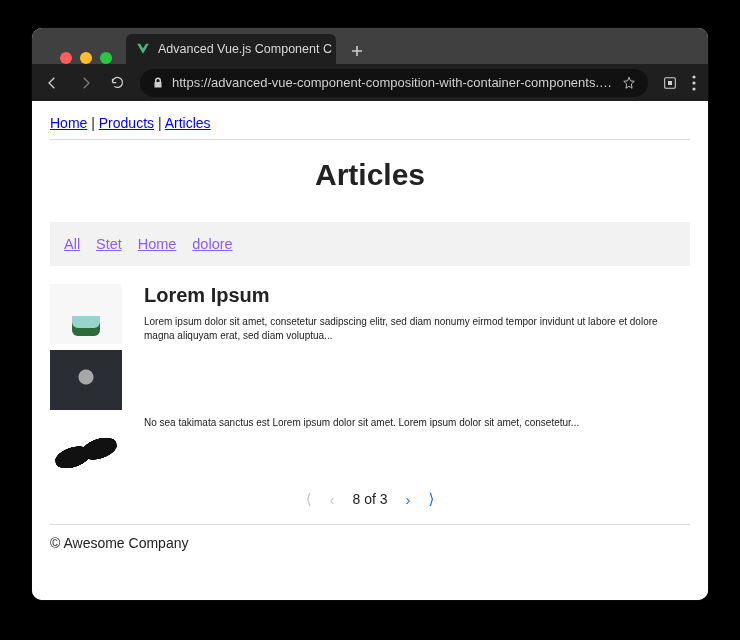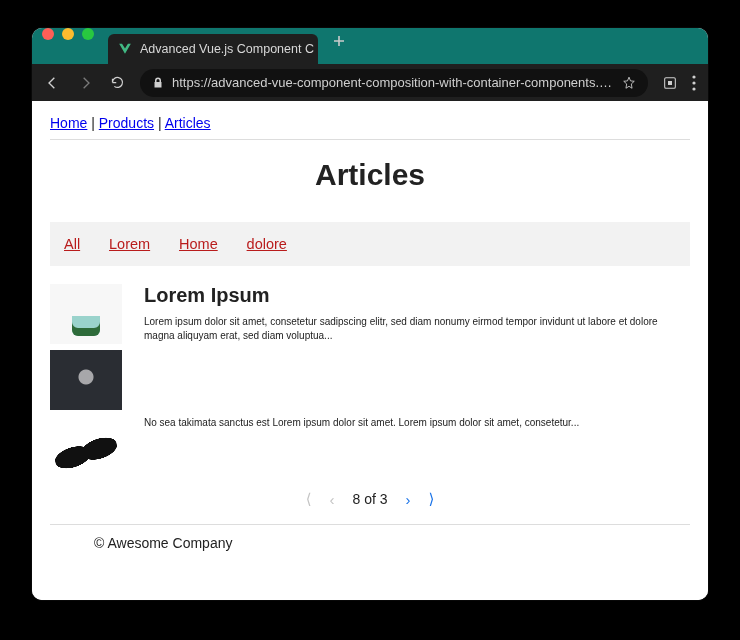--- a/index.html
+++ b/index.html
@@ -14,24 +14,24 @@
   .window {
     width: 100%; height: 100%;
     background: #fff;
     border-radius: 10px;
     overflow: hidden;
     display: flex; flex-direction: column;
     box-shadow: 0 0 0 1px rgba(255,255,255,0.03);
   }
   
   .tabstrip {
-    background: #0f766e;
+    background: #404040;
     height: 36px;
-    display: flex; align-items: flex-start;
-    padding-left: 10px;
+    display: flex; align-items: flex-end;
+    padding-left: 28px;
   }
   .traffic { display: flex; gap: 8px; padding-right: 14px; }
   .dot { width: 12px; height: 12px; border-radius: 50%; }
   .dot.r{background:#ff5f57;} .dot.y{background:#febc2e;} .dot.g{background:#28c840;}
   .tab {
     display: flex; align-items: center; gap: 8px;
     background: #1f1f1f;
     color: #d8d8d8;
     height: 30px; padding: 0 10px;
     border-top-left-radius: 6px; border-top-right-radius: 6px;
@@ -73,21 +73,21 @@
   .breadcrumb a { color:#0000ee; text-decoration:underline; cursor:pointer; }
   .breadcrumb .sep { color:#222; }
   hr.rule { border:none; border-top:1px solid #ddd; margin:8px 0 18px 0; }
   hr.rule.bottom { margin: 16px 0 10px 0; }
   h1.title { font-size:30px; font-weight:600; text-align:center; margin-bottom: 30px; }
   .filterbar {
     background:#f2f2f2;
     padding:14px 14px;
     margin-bottom: 18px;
   }
-  .filterbar a { color:#b91c1c; text-decoration:underline; margin-right: 25px; cursor:pointer; font-size:14.5px;}
+  .filterbar a { color:#8b5cf6; text-decoration:underline; margin-right: 12px; cursor:pointer; font-size:14.5px;}
   .list { display:flex; flex-direction:column; gap:6px; }
   .item { display:flex; gap:22px; align-items:flex-start; }
   .thumb { width:72px; height:60px; flex-shrink:0; background:#222; display:flex; align-items:center; justify-content:center; }
   .itembody h3 { font-size:20px; font-weight:600; margin-bottom:8px; }
   .itembody p { font-size:10px; color:#222; line-height:1.35; }
   
   .thumb.plant { background:#f7f7f7; }
   .thumb.plant::before{
     content:""; display:block;
     width:28px;height:20px;background:#9ad3cc;border-radius:0 0 6px 6px;
@@ -104,21 +104,21 @@
       radial-gradient(ellipse 26px 14px at 46px 50%, #111 0 70%, transparent 72%);
     transform: rotate(-18deg);
     margin-top:14px;
   }
   .pager {
     display:flex; justify-content:center; align-items:center; gap:18px;
     margin-top: 14px; font-size:14px;
   }
   .pager .pbtn { color:#1a73e8; cursor:pointer; font-size:15px; }
   .pager .pbtn.disabled { color:#c4c4c4; cursor:default; }
-  .footer { font-size:14px; color:#222;margin-left:44px; }
+  .footer { font-size:14px; color:#222; }
 </style>
 </head>
 <body>
 
 <div class="window">
 
   <div class="tabstrip">
     <div class="traffic">
       <div class="dot r"></div>
       <div class="dot y"></div>
@@ -185,21 +185,21 @@
       <span class="sep"> | </span>
       <a>Articles</a>
     </div>
 
     <hr class="rule">
 
     <h1 class="title">Articles</h1>
 
     <div class="filterbar">
       <a>All</a>
-      <a>Lorem</a>
+      <a>Stet</a>
       <a>Home</a>
       <a>dolore</a>
     </div>
 
     <div class="list">
       <div class="item">
         <div class="thumb plant"></div>
         <div class="itembody">
           <h3>Lorem Ipsum</h3>
           <p>Lorem ipsum dolor sit amet, consetetur sadipscing elitr, sed diam nonumy eirmod tempor invidunt ut labore et dolore magna aliquyam erat, sed diam voluptua...</p>

